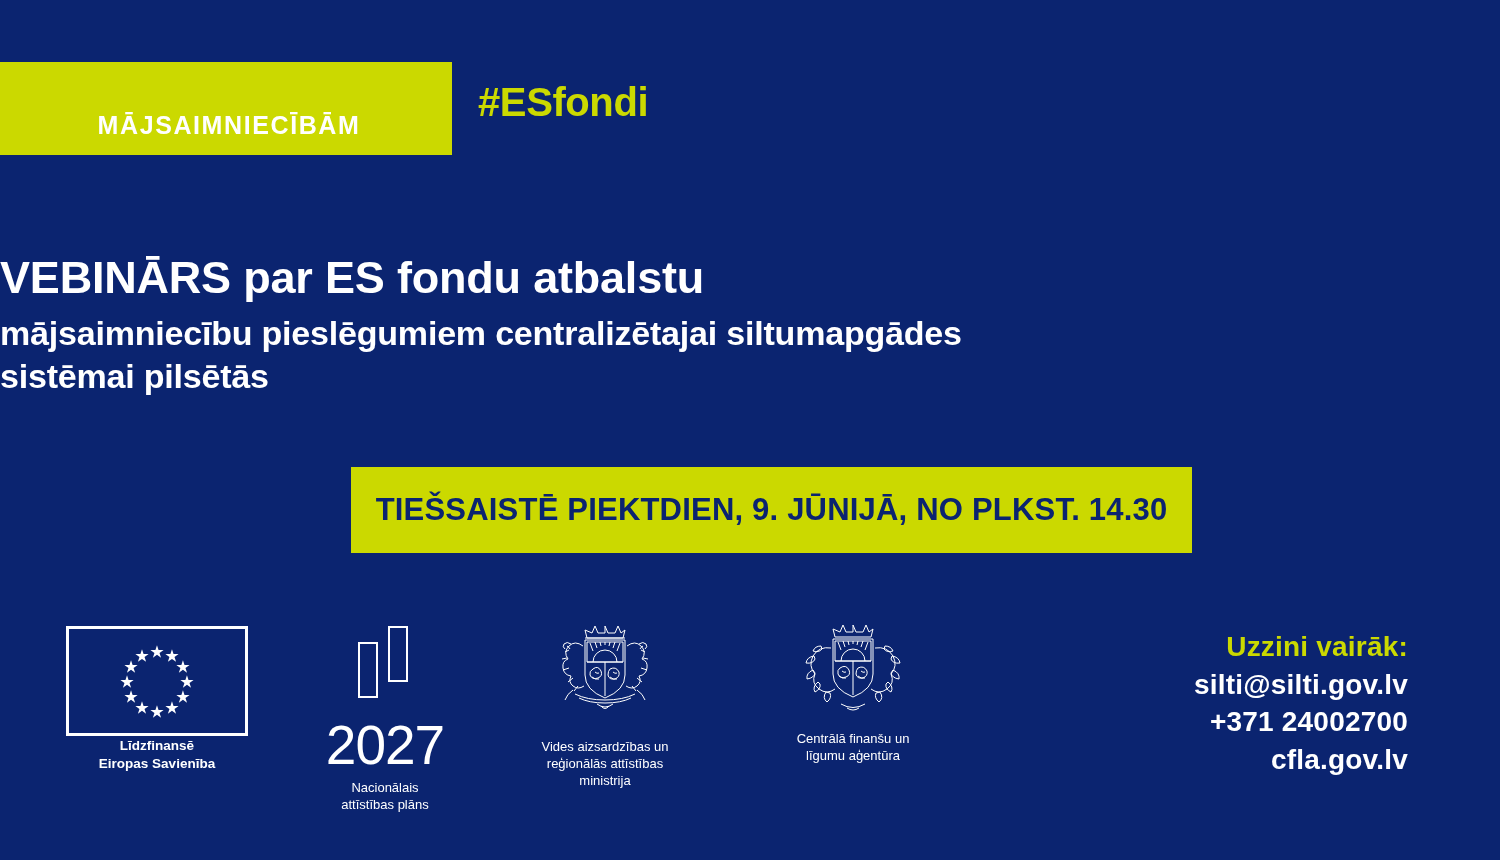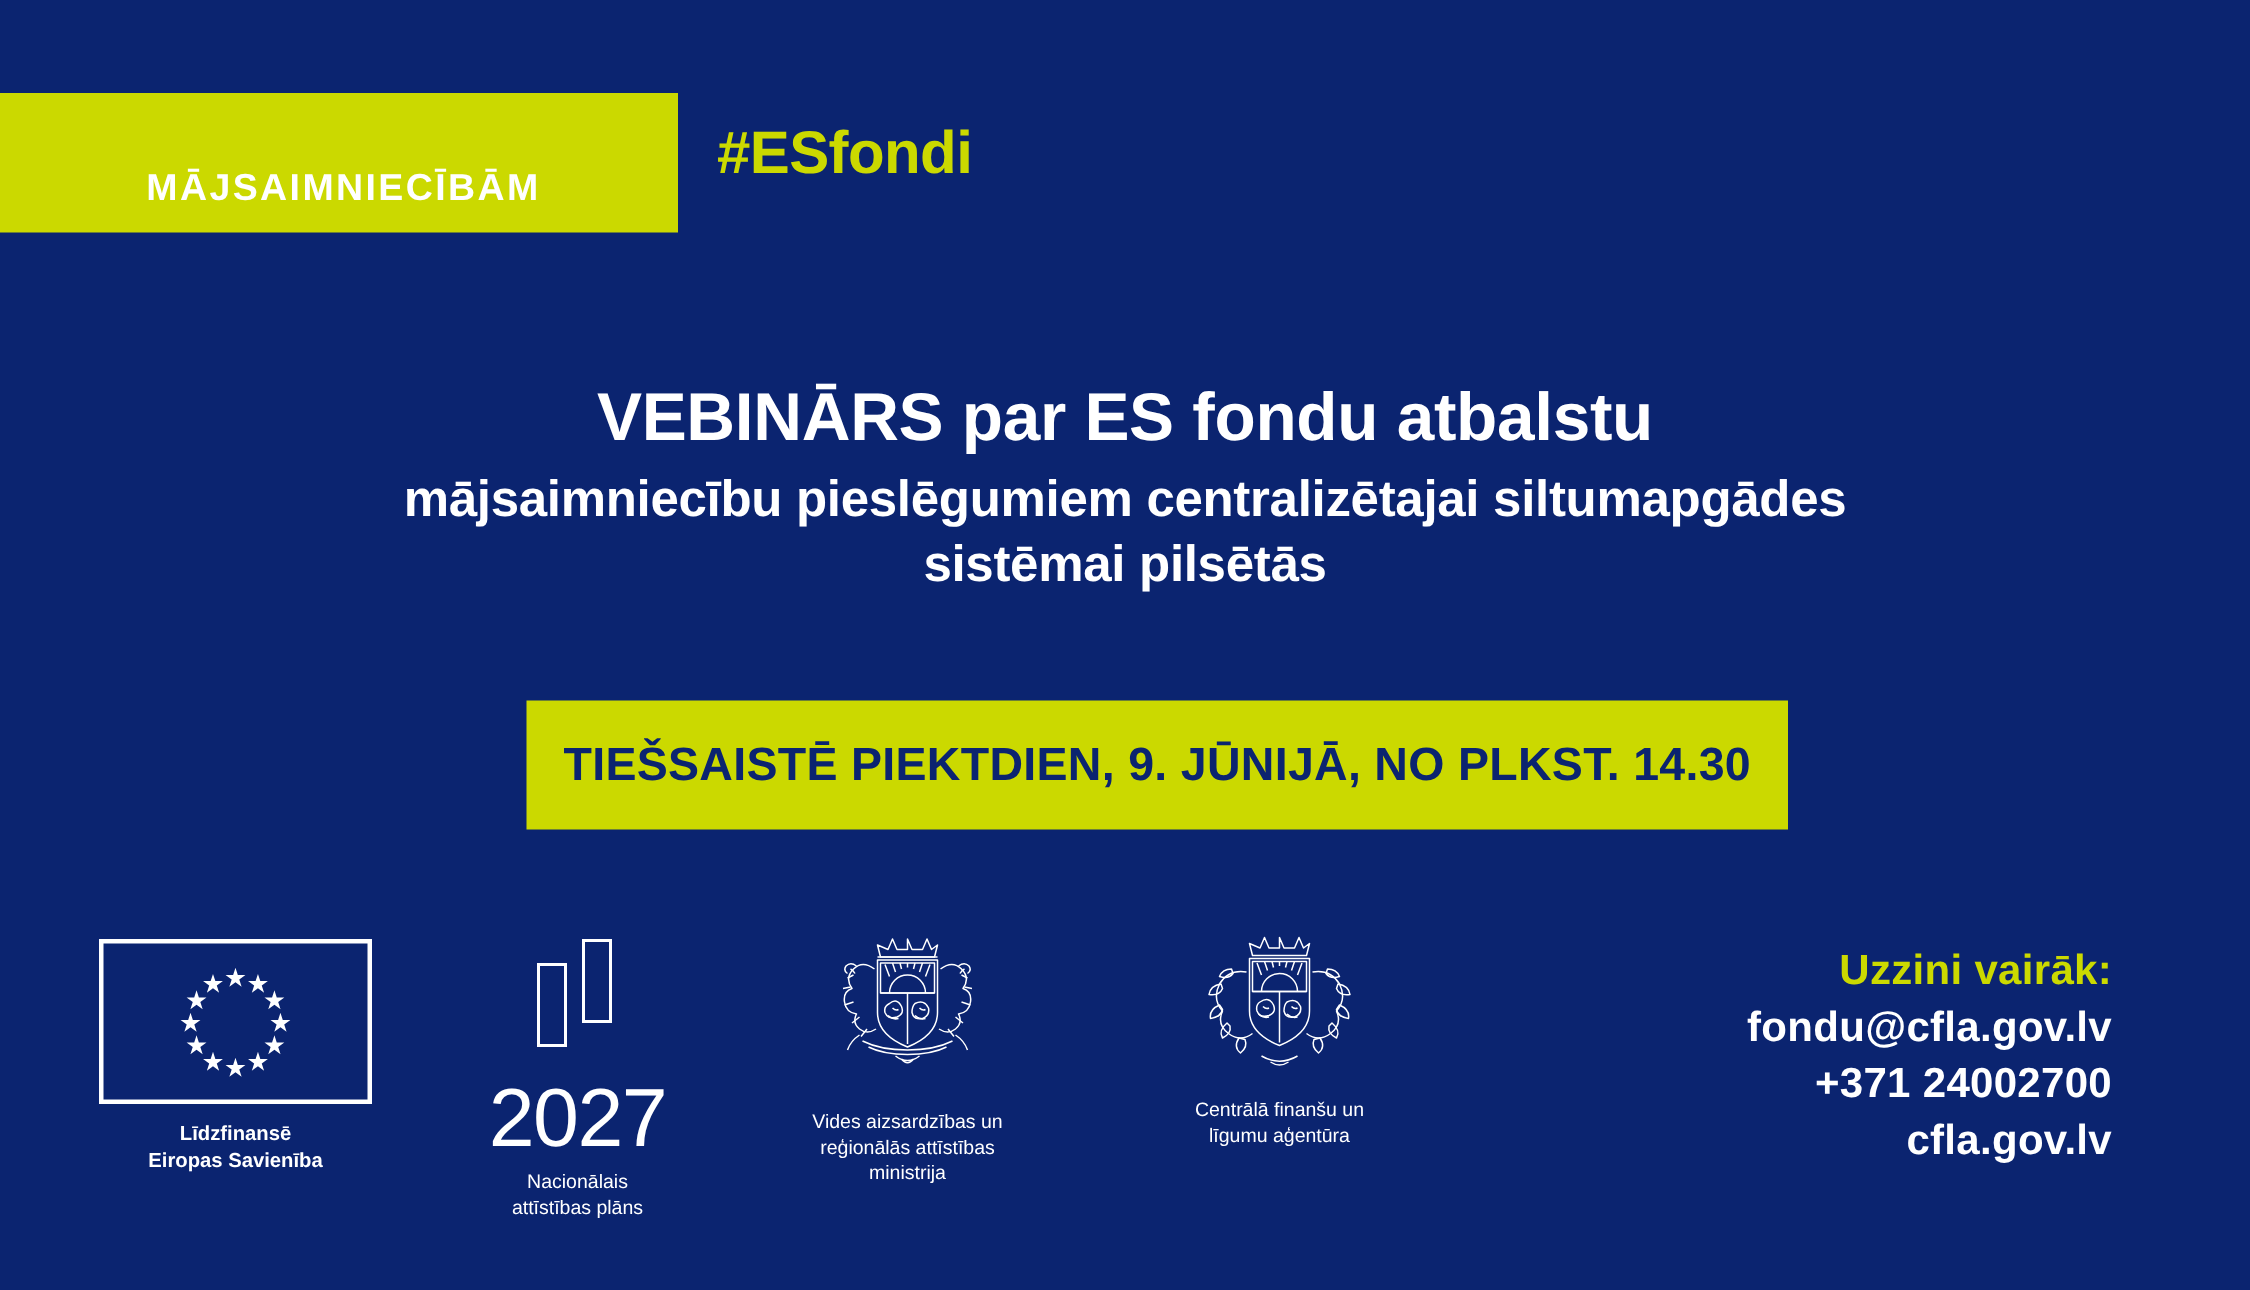--- a/index.html
+++ b/index.html
@@ -50,21 +50,20 @@
     letter-spacing: -0.4px;
     white-space: nowrap;
   }
 
   
   .headline {
     position: absolute;
     left: 0;
     top: 252px;
     width: 1500px;
-    text-align: center;
     line-height: 1.15;
   }
   .headline-line {
     display: block;
     font-weight: bold;
     white-space: nowrap;
   }
   .headline-line.l1 {
     color: #ffffff;
     font-size: 45px;
@@ -128,21 +127,21 @@
     border: 3px solid #ffffff;
     box-sizing: border-box;
     position: relative;
     margin: 6px auto 0;
   }
   .eu-stars {
     position: absolute;
     left: 0; top: 0; right: 0; bottom: 0;
   }
   .logo-eu .logo-caption {
-    margin-top: 11px;
+    margin-top: 1px;
     font-weight: bold;
     font-size: 13.5px;
   }
 
   
   .logo-nap { left: 300px; width: 170px; }
   .nap-bars {
     width: 70px;
     height: 72px;
     margin: 6px auto 0;
@@ -342,18 +341,18 @@
         </g>
       </svg>
       <div class="logo-caption">Centrālā finanšu un
 līgumu aģentūra</div>
     </div>
 
   </div>
 
   <div class="contact">
     <div class="contact-title">Uzzini vairāk:</div>
-    <div class="contact-line">fondu@cfla.gov.lv</div>
+    <div class="contact-line">silti@silti.gov.lv</div>
     <div class="contact-line">+371 24002700</div>
     <div class="contact-line">cfla.gov.lv</div>
   </div>
 
 </div>
 
 </body></html>

